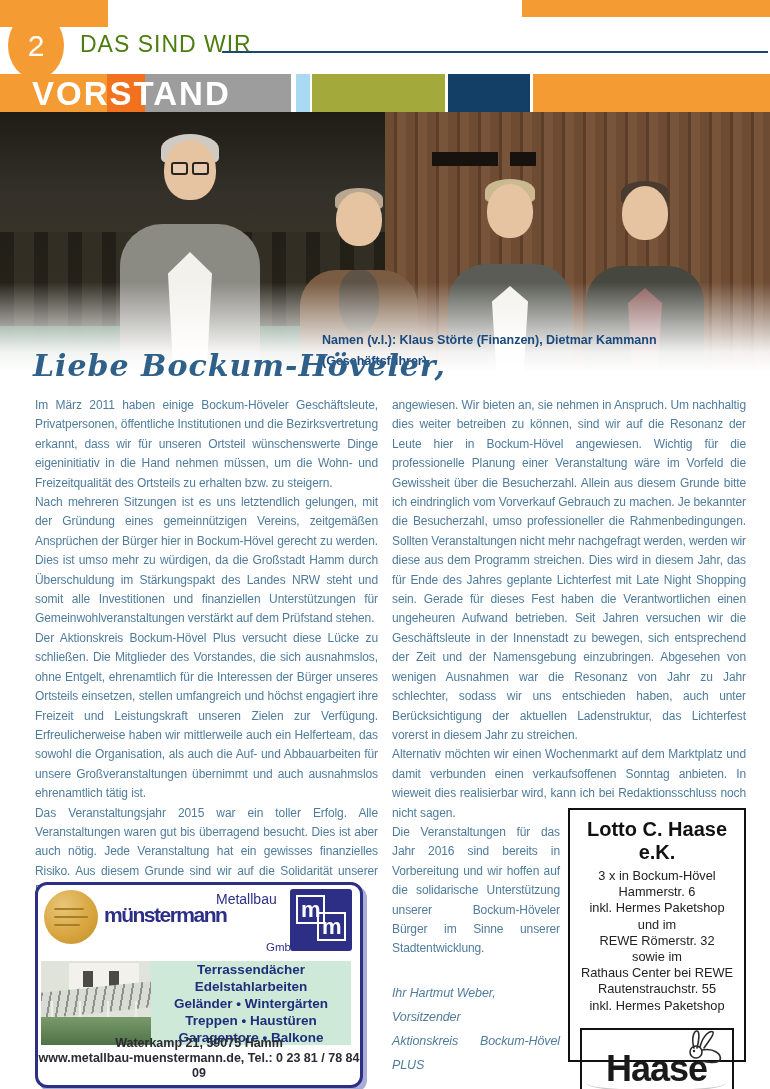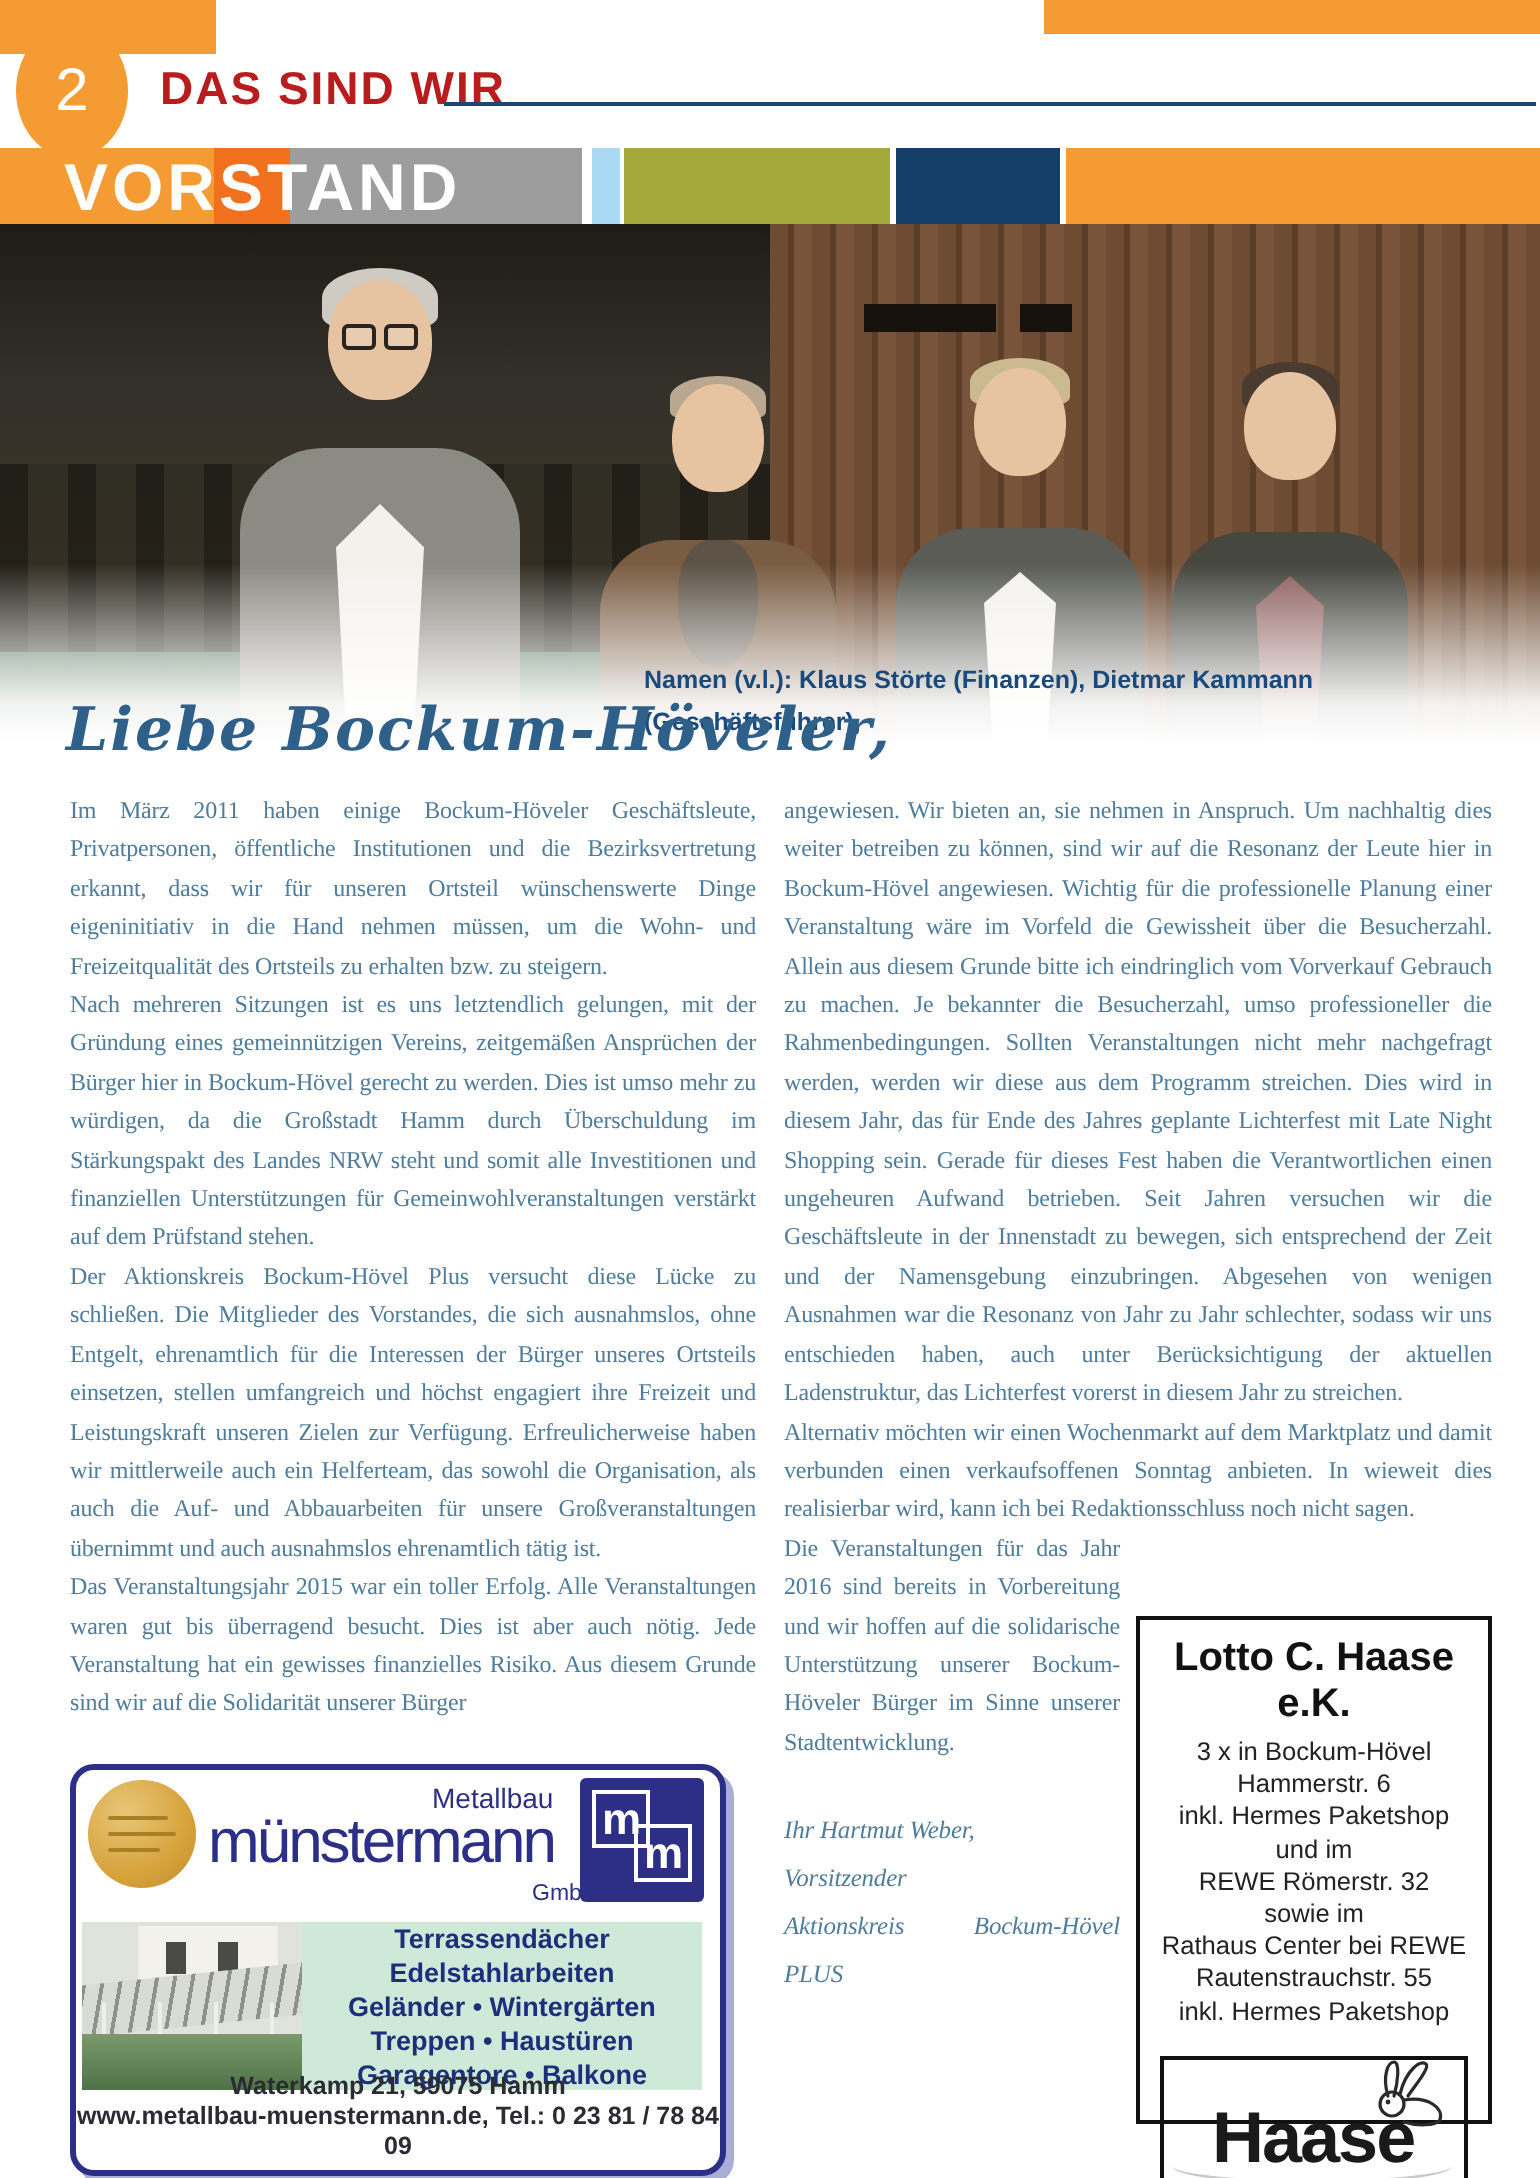--- a/index.html
+++ b/index.html
@@ -6,22 +6,22 @@
   .page{position:relative;width:770px;height:1089px;background:#ffffff;overflow:hidden;
         font-family:"Liberation Sans",sans-serif;}
 
   
   .topbar{position:absolute;background:#f49b33;}
   .topbar.left{left:0;top:0;width:108px;height:27px;}
   .topbar.right{left:522px;top:0;width:248px;height:17px;}
   .page-badge{position:absolute;left:8px;top:12px;width:56px;height:67px;background:#f49b33;
               border-radius:50%;display:flex;align-items:center;justify-content:center;
               color:#fff;font-size:30px;font-weight:400;}
-  .section-title{position:absolute;left:80px;top:31px;color:#b91c1c;font-size:23px;
-                 letter-spacing:1px;font-weight:700;}
+  .section-title{position:absolute;left:80px;top:31px;color:#4d7c0f;font-size:23px;
+                 letter-spacing:1px;font-weight:400;}
   .section-rule{position:absolute;left:222px;top:51px;width:546px;height:2px;background:#1c486e;}
 
   .color-band{position:absolute;left:0;top:74px;width:770px;height:38px;display:flex;}
   .seg{height:100%;}
   .banner-title{position:absolute;left:32px;top:1px;color:#ffffff;font-size:33px;
                 font-weight:700;letter-spacing:2px;}
 
   
   .photo{position:absolute;left:0;top:112px;width:770px;height:260px;background:#2f2b23;overflow:hidden;}
   .bg-room{position:absolute;left:0;top:0;width:400px;height:100%;
@@ -51,35 +51,35 @@
   .scarf{position:absolute;background:#5d5347;border-radius:40% 40% 50% 50%;}
 
   .photo-caption{position:absolute;left:322px;top:218px;width:440px;color:#1a4a7d;
                  font-weight:700;font-size:12.5px;line-height:21px;}
 
   
   .script-heading{position:absolute;left:33px;top:348px;margin:0;color:#2e6089;
                   font-family:"DejaVu Serif",serif;font-style:italic;font-weight:700;
                   font-size:30px;letter-spacing:1px;z-index:5;}
   .col{position:absolute;top:396px;color:#4f7c9c;font-size:12px;line-height:19.4px;
-       letter-spacing:-0.1px;text-align:justify;font-family:Liberation Serif, serif;}
+       letter-spacing:-0.1px;text-align:justify;}
   .col p{margin:0;}
   .left-col{left:35px;width:343px;}
   .right-col{left:392px;width:354px;}
   .narrow{width:168px;}
   .signature{margin-top:22px;font-style:italic;font-size:12.5px;line-height:24px;}
 
   
   .ad-mm{position:absolute;left:35px;top:882px;width:322px;height:200px;background:#fff;
          border:3px solid #2d2f87;border-radius:12px;box-shadow:4px 4px 0 #a9aed6;z-index:6;}
   .gold-seal{position:absolute;left:6px;top:5px;width:54px;height:54px;border-radius:50%;
              background:radial-gradient(circle at 35% 30%,#e8c679,#d7a33c 60%,#c08d2c);}
   .gold-seal i{position:absolute;left:10px;display:block;height:2px;background:#a97f23;border-radius:2px;}
   .mm-metallbau{position:absolute;left:178px;top:6px;color:#2d2f87;font-size:14px;}
-  .mm-brand{position:absolute;left:66px;top:18px;color:#2d2f87;font-size:31px;font-weight:400;
+  .mm-brand{position:absolute;left:66px;top:18px;color:#2d2f87;font-size:21px;font-weight:700;
             letter-spacing:-1.5px;}
   .mm-sub{position:absolute;left:70px;top:56px;color:#2d2f87;font-size:11.5px;margin-top:20px;}
   .mm-gmbh{position:absolute;left:228px;top:56px;color:#2d2f87;font-size:11.5px;}
   .mm-logo{position:absolute;right:8px;top:4px;}
   .mm-green{position:absolute;left:3px;top:76px;width:310px;height:84px;background:#cfe9d9;display:flex;}
   .mm-photo{position:relative;width:110px;height:84px;background:#dfe3da;overflow:hidden;flex:none;}
   .mm-house{position:absolute;left:28px;top:2px;width:70px;height:40px;background:#f2f1ec;}
   .mm-house i{position:absolute;top:8px;width:10px;height:16px;background:#4a4a46;}
   .mm-roof{position:absolute;left:0;top:26px;width:110px;height:26px;
            background:repeating-linear-gradient(100deg,#8f928c 0 2px,#d9dcd4 2px 9px);

